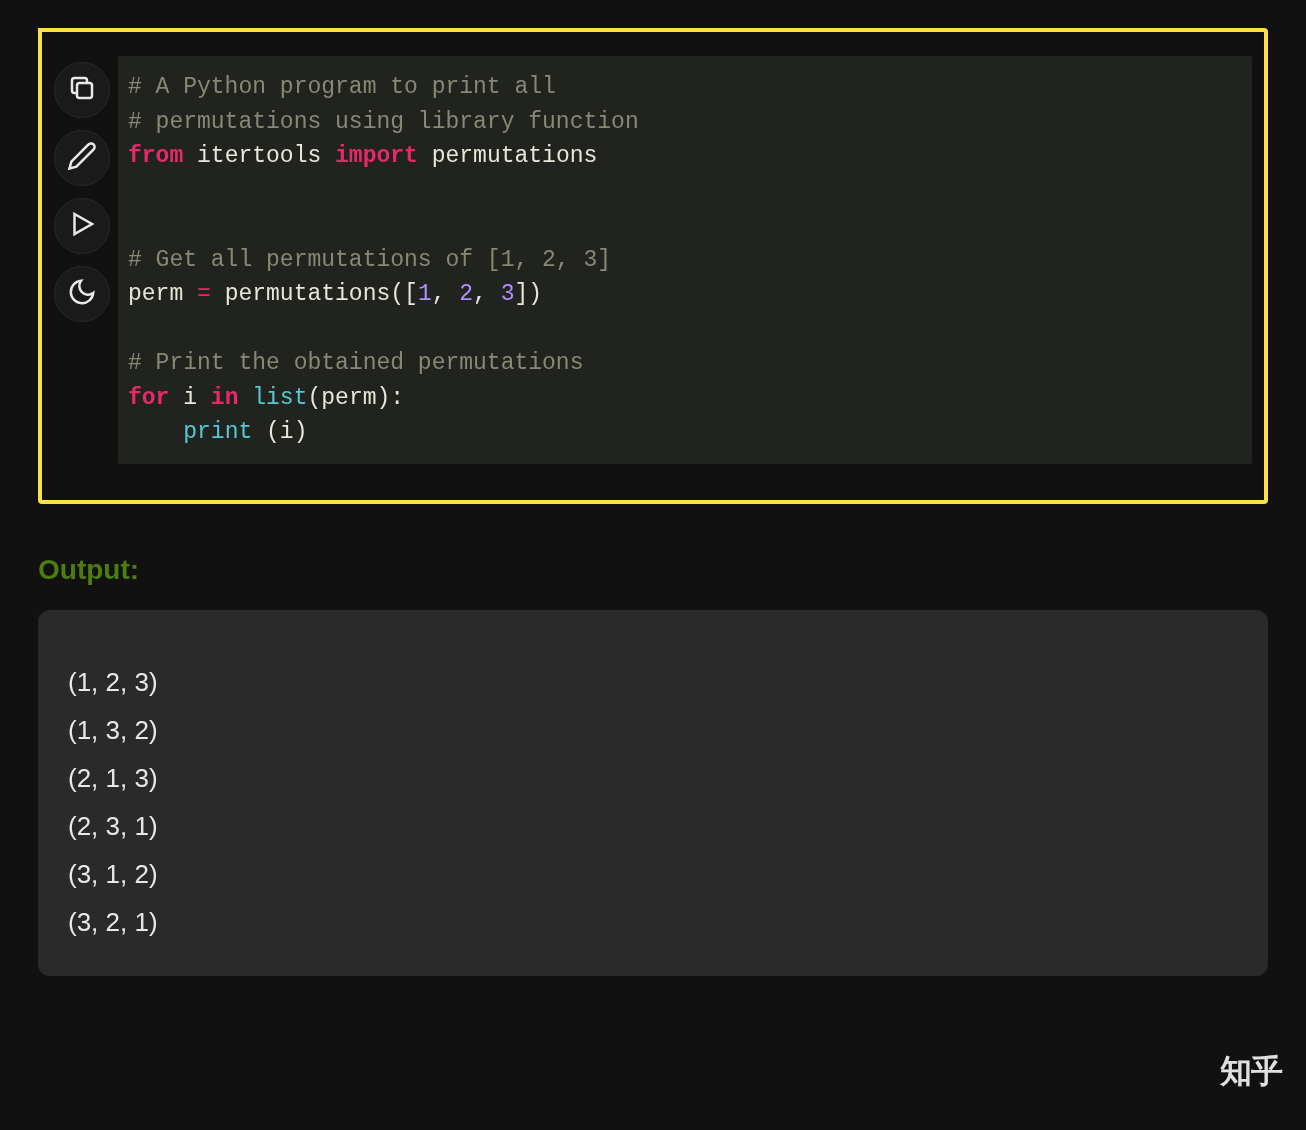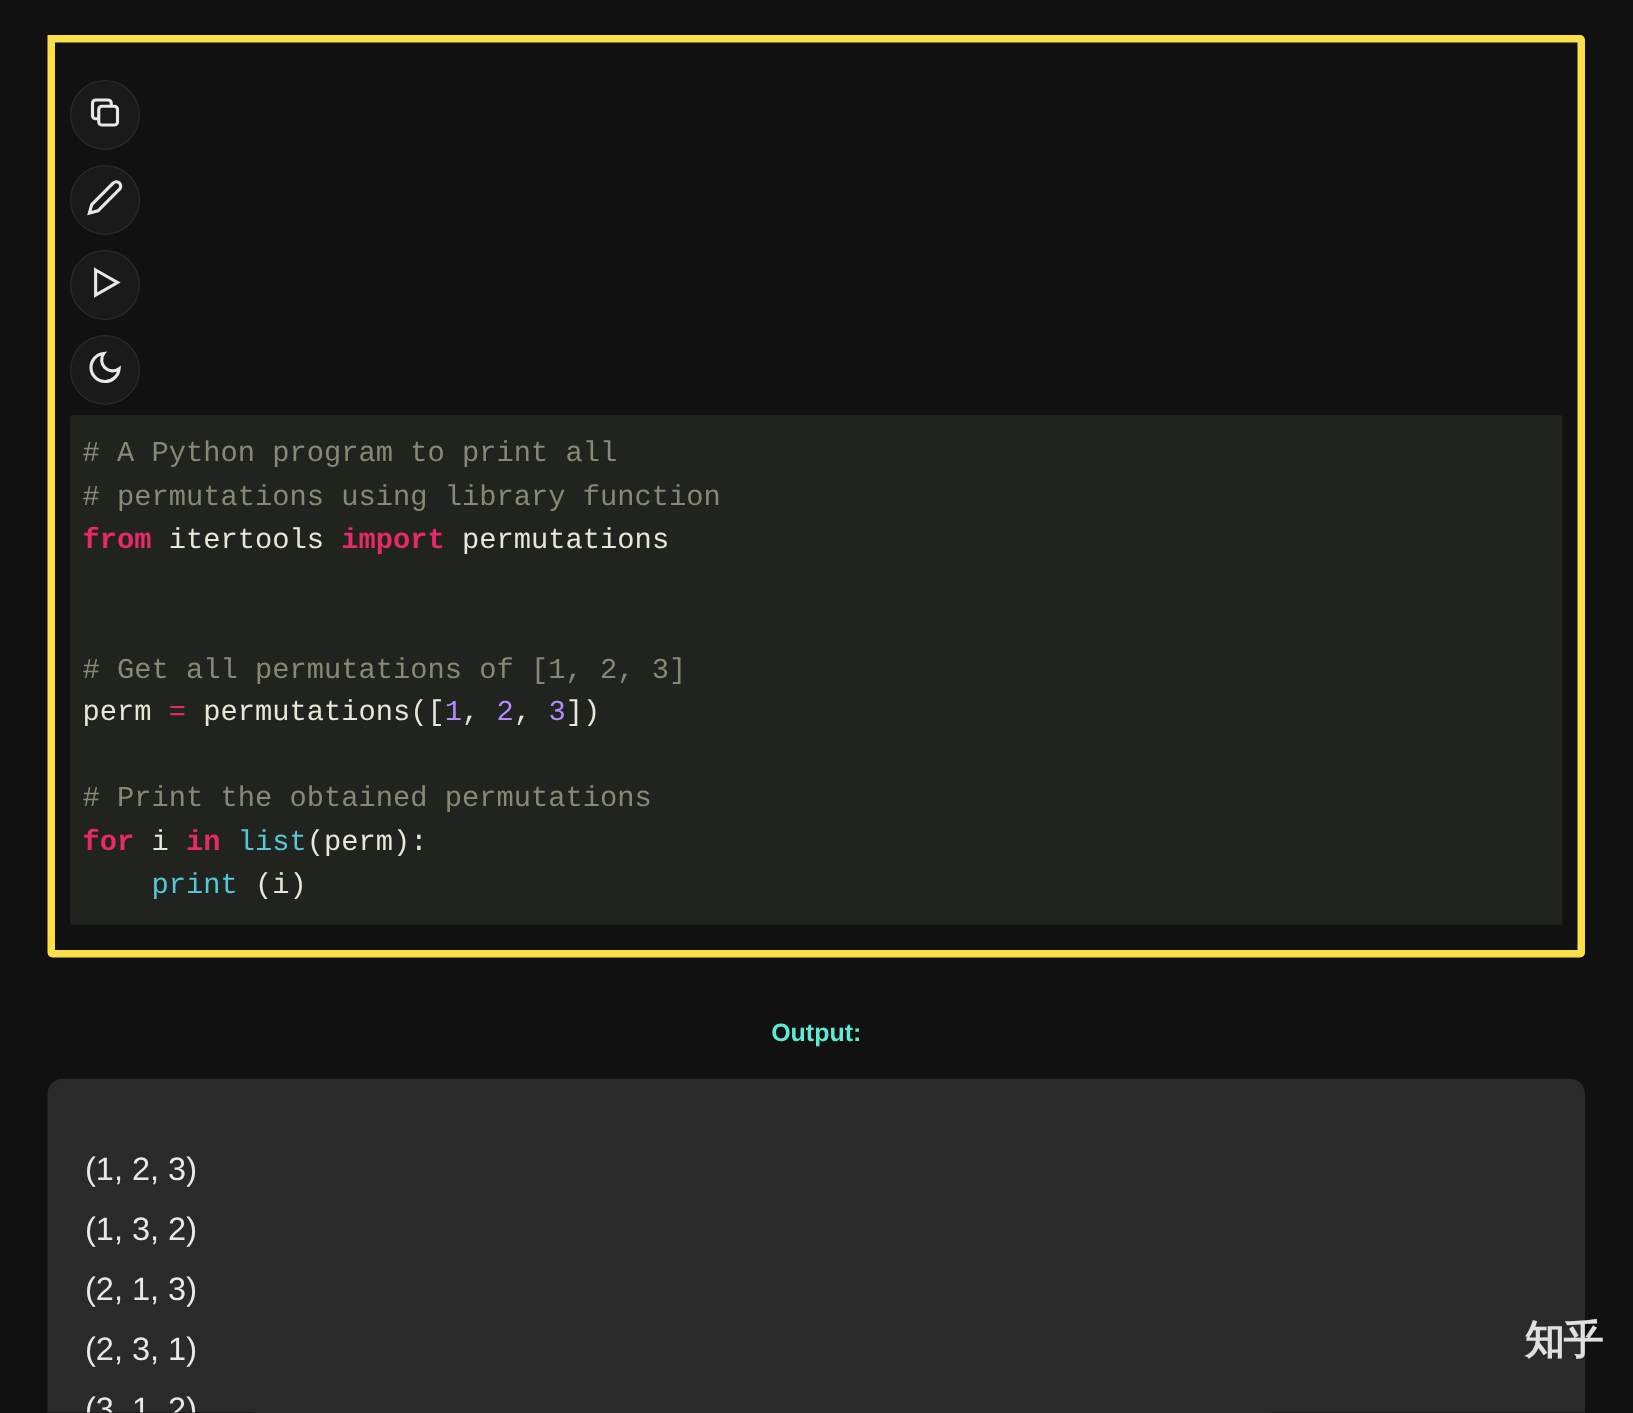--- a/index.html
+++ b/index.html
@@ -26,28 +26,27 @@
       border-bottom: none;
       border-radius: 4px 4px 0 0;
       padding: 18px 28px;
       font-size: 28px;
       font-weight: 500;
       color: #e8e8e8;
       position: relative;
       z-index: 2;
     }
     .code-panel {
-      border: 6px solid #fde047;
+      border: 4px solid #fde047;
       border-radius: 0 4px 4px 4px;
       position: relative;
       margin-top: -2px;
-      padding: 24px 12px 20px 12px;
+      padding: 24px 12px 36px 12px;
       display: flex;
       gap: 8px;
-      flex-direction: column;
     }
     .tab::after {
       content: "";
       position: absolute;
       bottom: -4px;
       left: 0;
       right: 0;
       height: 4px;
       background: #111111;
     }
@@ -87,25 +86,24 @@
     }
     .comment { color: #888876; }
     .keyword { color: #e6296b; font-weight: bold; }
     .ident { color: #e8e5d9; }
     .builtin { color: #56c7d6; }
     .punct { color: #e8e5d9; }
     .number { color: #b08eff; }
     .operator { color: #e6296b; }
     
     .output-label {
-      font-size: 20px;
+      font-size: 28px;
       font-weight: 700;
-      color: #5eead4;
+      color: #4d7c0f;
       margin: 50px 0 24px 0;
-      text-align: center;
     }
     .output-panel {
       background: #2a2a2a;
       border-radius: 12px;
       padding: 48px 30px 30px 30px;
       font-family: Liberation Sans, sans-serif;
       font-size: 26px;
       line-height: 1.85;
       color: #e8e8e8;
       white-space: pre;

